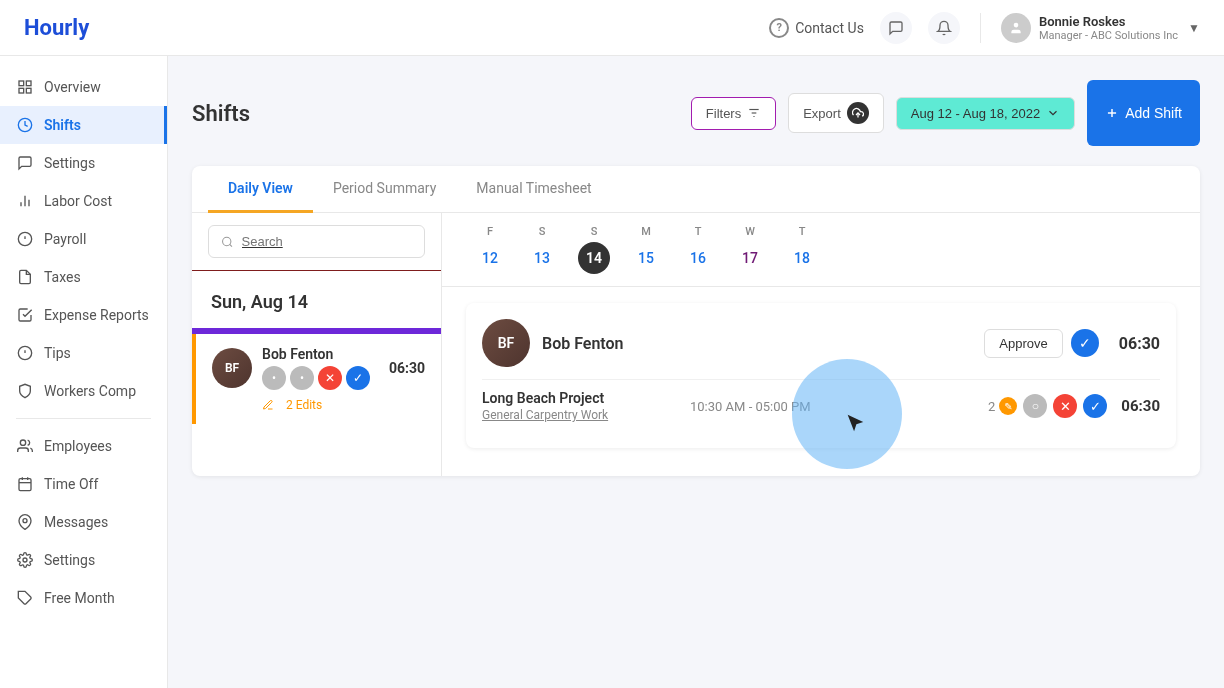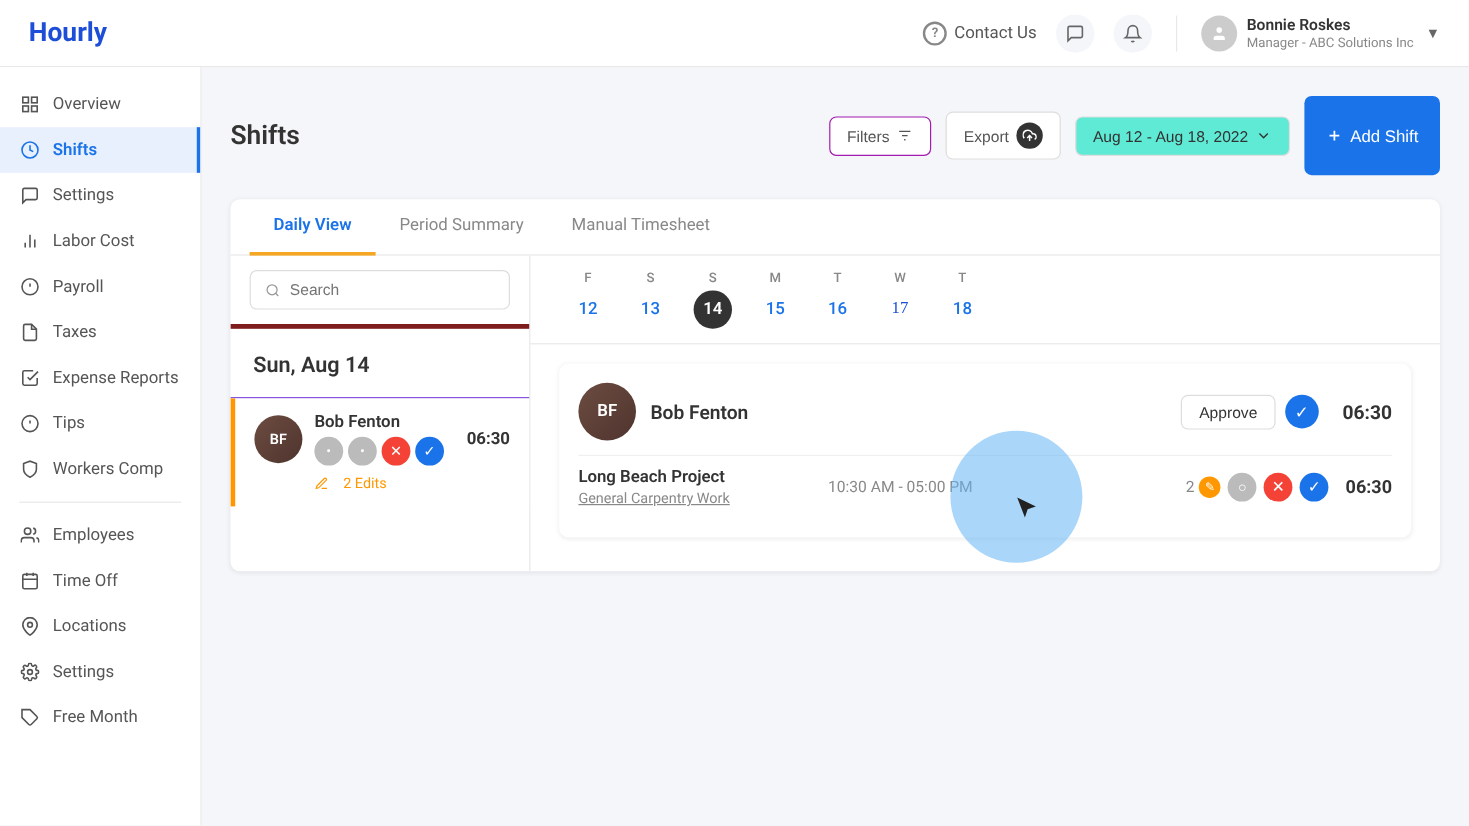--- a/index.html
+++ b/index.html
@@ -226,21 +226,21 @@
         </span>
         <span>Time Off</span>
       </div>
       <div class="sidebar-item">
         <span class="sidebar-item-icon">
           <svg width="16" height="16" viewBox="0 0 24 24" fill="none" stroke="currentColor" stroke-width="2">
               <path d="M21 10c0 7-9 13-9 13s-9-6-9-13a9 9 0 0 1 18 0z"></path>
               <circle cx="12" cy="10" r="3"></circle>
             </svg>
         </span>
-        <span>Locations</span>
+        <span>Messages</span>
       </div>
       <div class="sidebar-item">
         <span class="sidebar-item-icon">
           <svg width="16" height="16" viewBox="0 0 24 24" fill="none" stroke="currentColor" stroke-width="2">
               <circle cx="12" cy="12" r="3"></circle>
               <path d="M19.4 15a1.65 1.65 0 0 0 .33 1.82l.06.06a2 2 0 0 1-2.83 2.83l-.06-.06a1.65 1.65 0 0 0-1.82-.33 1.65 1.65 0 0 0-1 1.51V21a2 2 0 0 1-4 0v-.09A1.65 1.65 0 0 0 9 19.4a1.65 1.65 0 0 0-1.82.33l-.06.06a2 2 0 0 1-2.83-2.83l.06-.06A1.65 1.65 0 0 0 4.68 15a1.65 1.65 0 0 0-1.51-1H3a2 2 0 0 1 0-4h.09A1.65 1.65 0 0 0 4.6 9a1.65 1.65 0 0 0-.33-1.82l-.06-.06a2 2 0 0 1 2.83-2.83l.06.06A1.65 1.65 0 0 0 9 4.68a1.65 1.65 0 0 0 1-1.51V3a2 2 0 0 1 4 0v.09a1.65 1.65 0 0 0 1 1.51 1.65 1.65 0 0 0 1.82-.33l.06-.06a2 2 0 0 1 2.83 2.83l-.06.06A1.65 1.65 0 0 0 19.4 9a1.65 1.65 0 0 0 1.51 1H21a2 2 0 0 1 0 4h-.09a1.65 1.65 0 0 0-1.51 1z"></path>
             </svg>
         </span>
         <span>Settings</span>
       </div>
@@ -305,31 +305,31 @@
           </div>
           <div class="tab">
             <span>Manual Timesheet</span>
           </div>
         </div>
 
         <div style="display:flex;">
 
           <div style="width:250px; border-right:1px solid #e8e8e8; display:flex; flex-direction:column;">
 
-            <div style="padding:12px 16px; border-bottom:4px solid #7f1d1d;">
+            <div style="padding:12px 16px; border-bottom:1px solid #7f1d1d;text-decoration:underline;">
               <div class="search-box">
                 <svg width="14" height="14" viewBox="0 0 24 24" fill="none" stroke="#999" stroke-width="2">
                     <circle cx="11" cy="11" r="8"></circle>
                     <line x1="21" y1="21" x2="16.65" y2="16.65"></line>
                   </svg>
                 <input type="text" style="border: none; outline: none; font-size: 13px; color: rgb(51, 51, 51); width: 100%; background: transparent;" placeholder="Search">
               </div>
             </div>
 
-            <div style="padding:20px 19px 16px; border-bottom:1px solid #6d28d9;">
+            <div style="padding:20px 19px 16px; border-bottom:6px solid #6d28d9;">
               <span class="date-display">Sun, Aug 14</span>
             </div>
 
             <div style="padding:12px 16px; border-left:4px solid #ff9800; background:#fff;">
               <div style="display:flex; align-items:center; gap:10px;">
                 <div class="avatar-img">BF</div>
                 <div style="flex:1;">
                   <div style="font-size:14px;font-weight:600;color:#333;">Bob Fenton</div>
                   <div style="display:flex;gap:4px;margin-top:4px;">
                     <div class="icon-circle gray">•</div>
@@ -368,21 +368,21 @@
               <div class="calendar-day">
                 <span class="calendar-day-letter">M</span>
                 <span class="calendar-day-num" style="color:#1a73e8;">15</span>
               </div>
               <div class="calendar-day">
                 <span class="calendar-day-letter">T</span>
                 <span class="calendar-day-num" style="color:#1a73e8;">16</span>
               </div>
               <div class="calendar-day">
                 <span class="calendar-day-letter">W</span>
-                <span class="calendar-day-num" style="color:#1d4ed8;font-family:Liberation Serif, serif;">17</span>
+                <span class="calendar-day-num" style="color:#701a75;">17</span>
               </div>
               <div class="calendar-day">
                 <span class="calendar-day-letter">T</span>
                 <span class="calendar-day-num" style="color:#1a73e8;">18</span>
               </div>
             </div>
 
             <div style="padding:16px 24px;flex:1;">
               <div class="shift-card" style="box-shadow:0 1px 4px rgba(0,0,0,0.08);">
 

